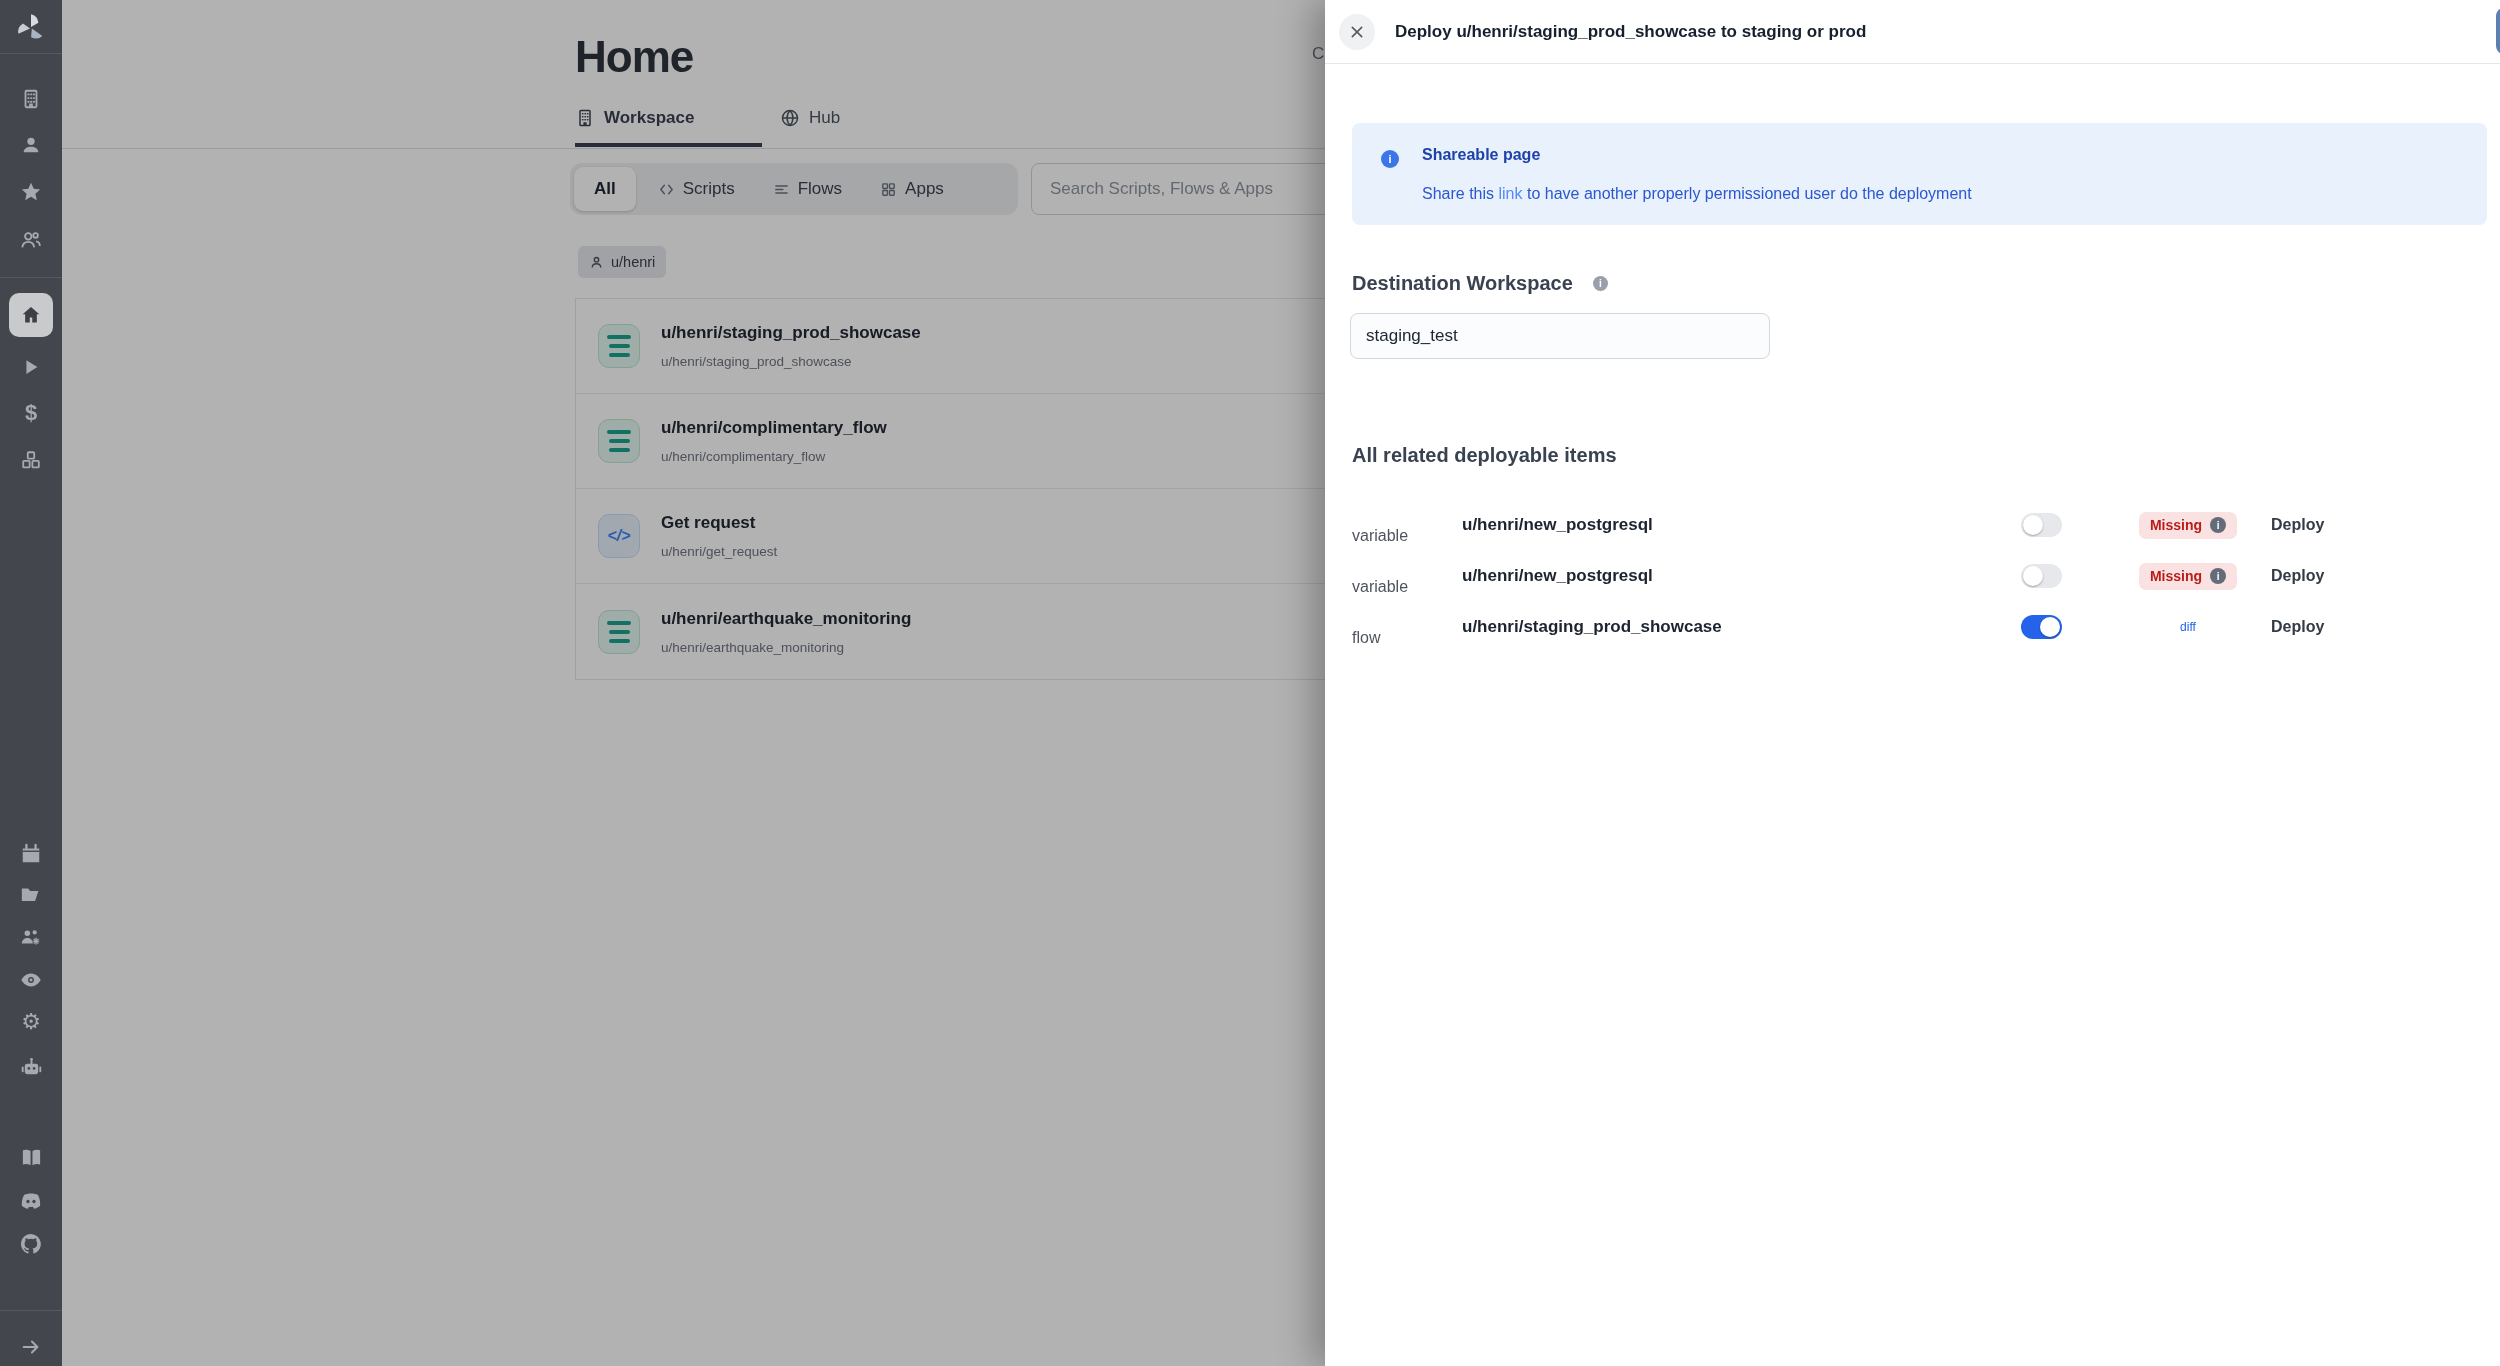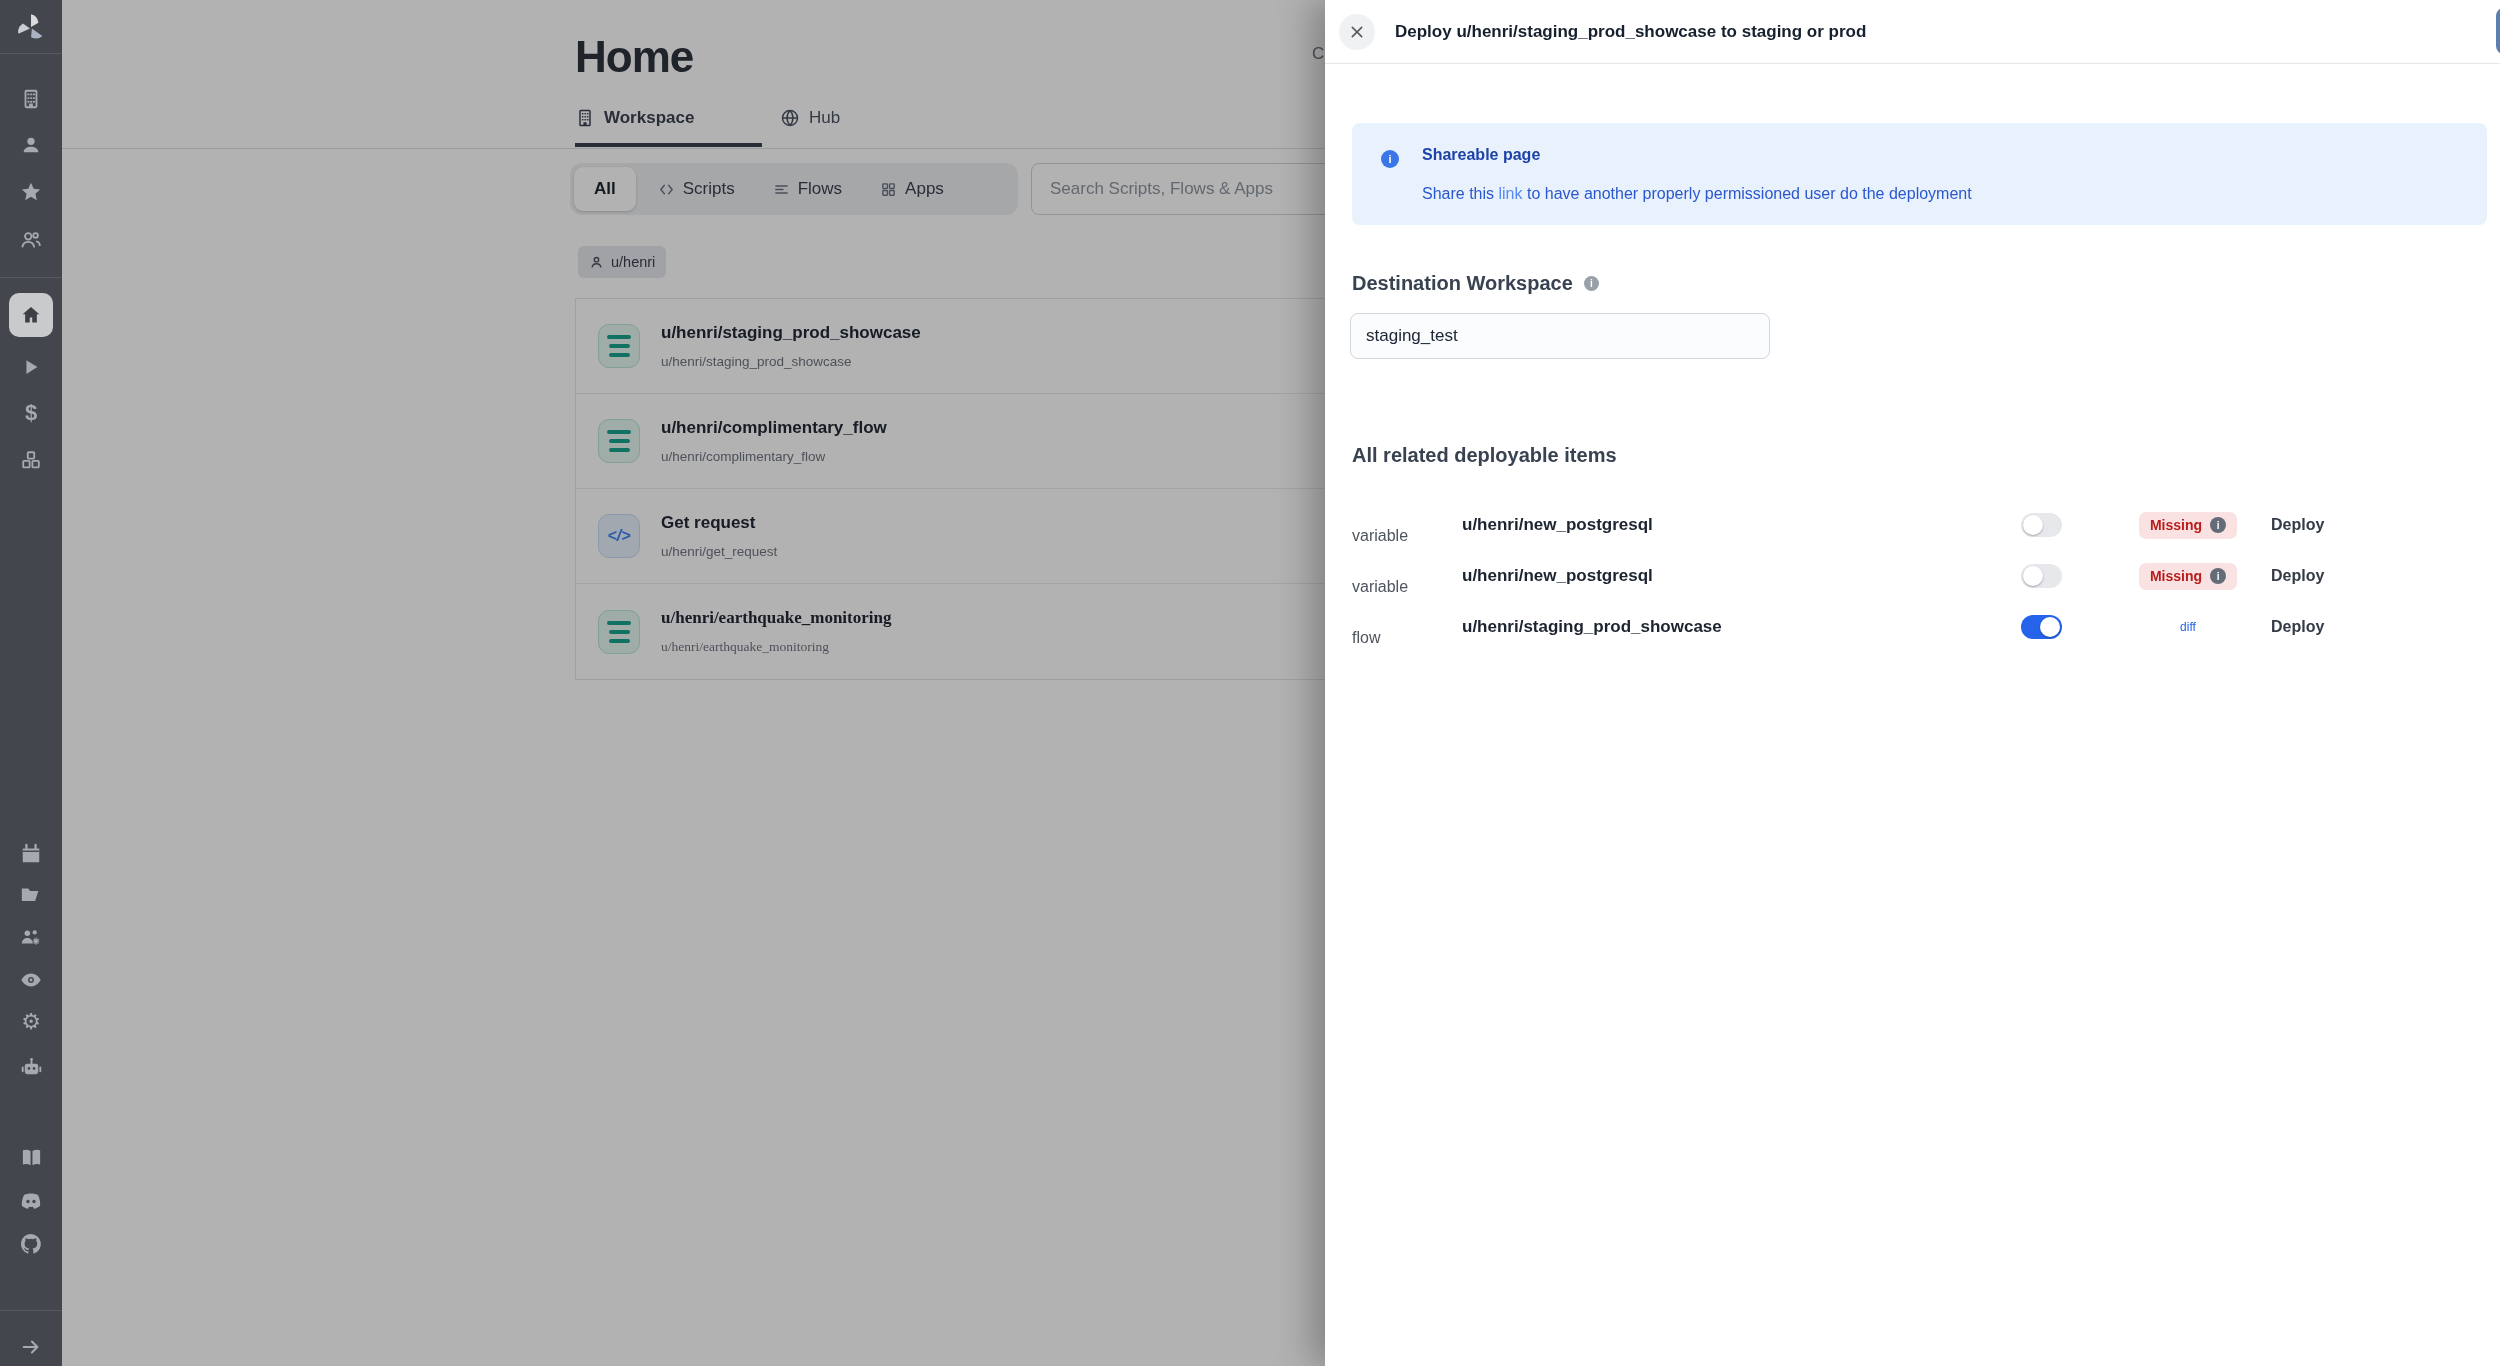--- a/index.html
+++ b/index.html
@@ -26,21 +26,21 @@
   .chip { display:flex; align-items:center; gap:8px; font-size:17px; color:#3a4150; padding:0 16px; height:44px; border-radius:9px; }
   .chip.active { background:#ffffff; font-weight:700; color:#202733; box-shadow:0 1px 3px rgba(0,0,0,.18); padding:0 20px; }
   .chip .ficon { color:#6b7280; display:flex; }
   .search { position:absolute; left:969px; top:163px; width:440px; height:52px; border:1px solid #d2d5da; border-radius:8px; background:#fff; padding:0 18px; font-size:17px; color:#202838; font-family:"Liberation Sans",sans-serif; }
   .search::placeholder { color:#8f96a1; }
   .owner-chip { position:absolute; left:516px; top:246px; height:32px; background:#e6e8ec; border-radius:6px; display:inline-flex; align-items:center; gap:7px; padding:0 11px; font-size:14.5px; color:#3a4150; font-weight:500; }
   .owner-chip svg { color:#4b5563; }
 
   .list { position:absolute; left:513px; top:298px; width:1345px; border:1px solid #e3e5e8; background:#fff; }
   .lrow { height:95px; display:flex; align-items:center; padding-left:22px; border-bottom:1px solid #e8eaed; }
-  .lrow:last-child { border-bottom:none;font-family:Liberation Serif, serif; }
+  .lrow:last-child { border-bottom:none; }
   .badge-ic { width:42px; height:44px; border-radius:11px; display:flex; flex-direction:column; align-items:center; justify-content:center; gap:5px; flex:0 0 auto; }
   .badge-ic.flow { background:#e5f6f0; border:1px solid #b9e5d7; }
   .badge-ic.flow i { display:block; height:4px; border-radius:2px; background:#19a28f; }
   .badge-ic.flow i.b1 { width:24px; } .badge-ic.flow i.b2 { width:21px; } .badge-ic.flow i.b3 { width:21px; }
   .badge-ic.script { background:#e9f1fd; border:1px solid #c6dcf7; color:#3c83f6; font-weight:700; font-size:16px; font-style:normal; }
   .ltxt { margin-left:21px; }
   .ltitle { font-size:17px; font-weight:700; color:#222935; }
   .lpath { font-size:13.5px; color:#6f7580; margin-top:11px; }
 
   
@@ -52,21 +52,21 @@
   .d-close { position:absolute; left:14px; top:14px; width:36px; height:36px; border-radius:50%; background:#eff1f3; display:flex; align-items:center; justify-content:center; color:#555b64; }
   .d-title { position:absolute; left:70px; top:0; height:64px; display:flex; align-items:center; font-size:17px; font-weight:700; color:#16202e; }
   .deploy-all { position:absolute; right:5px; top:8px; height:46px; padding:0 23px; border:none; border-radius:8px; background:#5c7fb1; color:#ffffff; font-size:17px; font-weight:700; font-family:"Liberation Sans",sans-serif; }
 
   .info-box { position:absolute; left:27px; top:123px; width:1135px; height:102px; background:#e8f1fc; border-radius:8px; }
   .info-ic { position:absolute; left:29px; top:27px; width:18px; height:18px; border-radius:50%; background:#3b76e9; color:#fff; font-size:11px; font-weight:700; display:flex; align-items:center; justify-content:center; font-style:normal; }
   .info-title { position:absolute; left:70px; top:23px; font-size:16px; font-weight:600; color:#1d42a8; }
   .info-body { position:absolute; left:70px; top:62px; font-size:16px; color:#2a57d0; }
   .info-body a { color:#558cf5; text-decoration:none; }
 
-  .sec-heading { position:absolute; font-size:20px; font-weight:700; color:#394250; display:flex; align-items:center; gap:11px; }
+  .sec-heading { position:absolute; font-size:20px; font-weight:700; color:#394250; display:flex; align-items:center; gap:20px; }
   .mini-info { width:15px; height:15px; border-radius:50%; background:#9aa0a9; color:#fff; font-size:10px; font-weight:700; display:flex; align-items:center; justify-content:center; font-style:normal; }
   .dest-input { position:absolute; left:25px; top:313px; width:420px; height:46px; border:1px solid #d3d6db; border-radius:8px; background:#fbfcfd; padding:0 15px; font-size:17px; color:#202838; font-family:"Liberation Sans",sans-serif; }
 
   .drow { position:absolute; left:0; right:0; height:40px; }
   .d-kind { position:absolute; left:27px; top:50%; transform:translateY(-50%); font-size:16px; color:#4e545e;margin-top:11px; }
   .d-name { position:absolute; left:137px; top:50%; transform:translateY(-50%); font-size:17px; font-weight:700; color:#1c2430; }
   .toggle { position:absolute; left:696px; top:50%; transform:translateY(-50%); width:41px; height:24px; border-radius:12px; background:#e6e8eb; }
   .toggle .knob { position:absolute; top:2px; left:2px; width:20px; height:20px; border-radius:50%; background:#fff; box-shadow:0 1px 2px rgba(0,0,0,.3); }
   .toggle.on { background:#2563eb; }
   .toggle.on .knob { left:auto; right:2px; }

